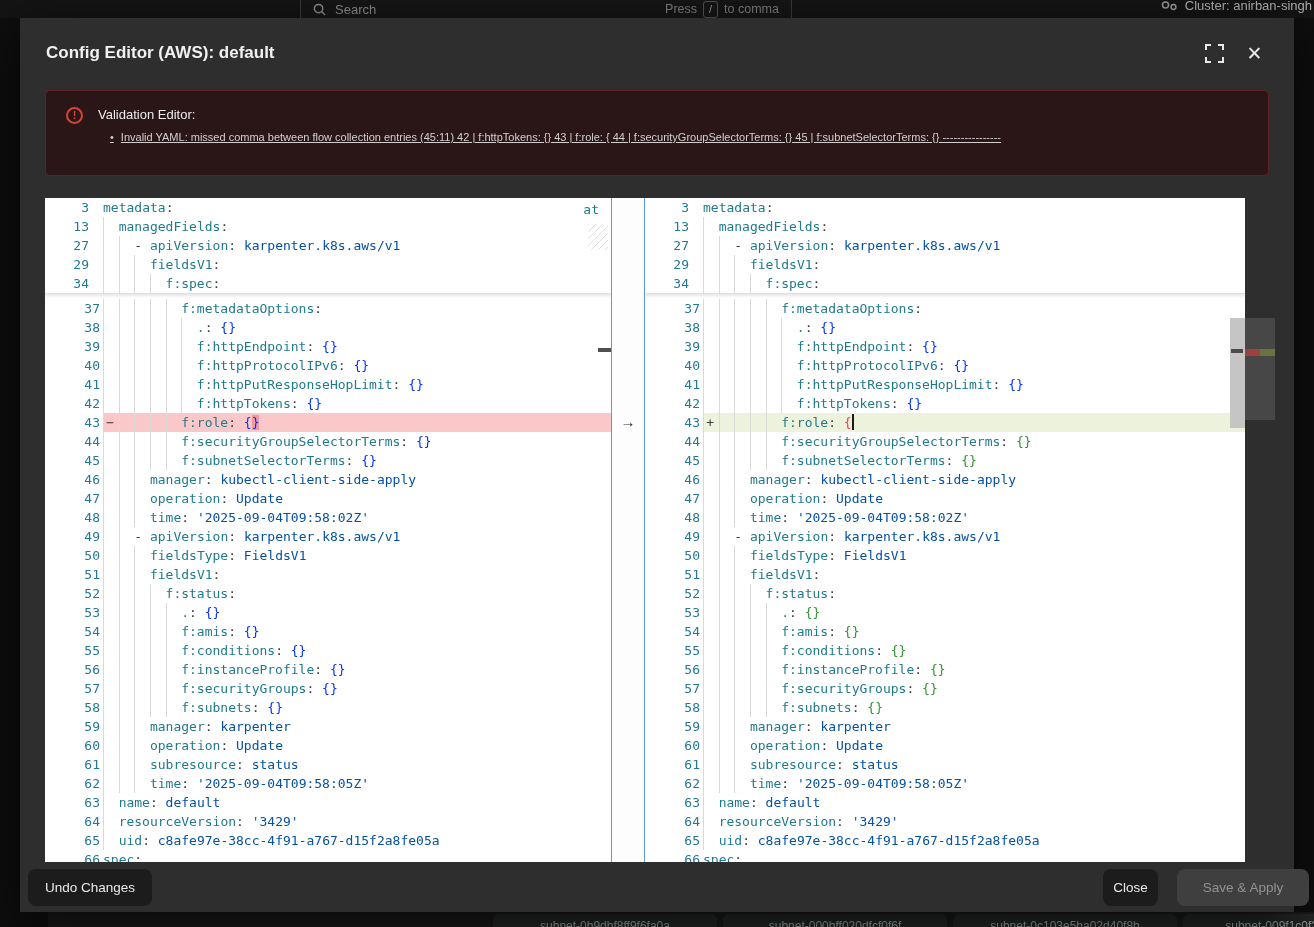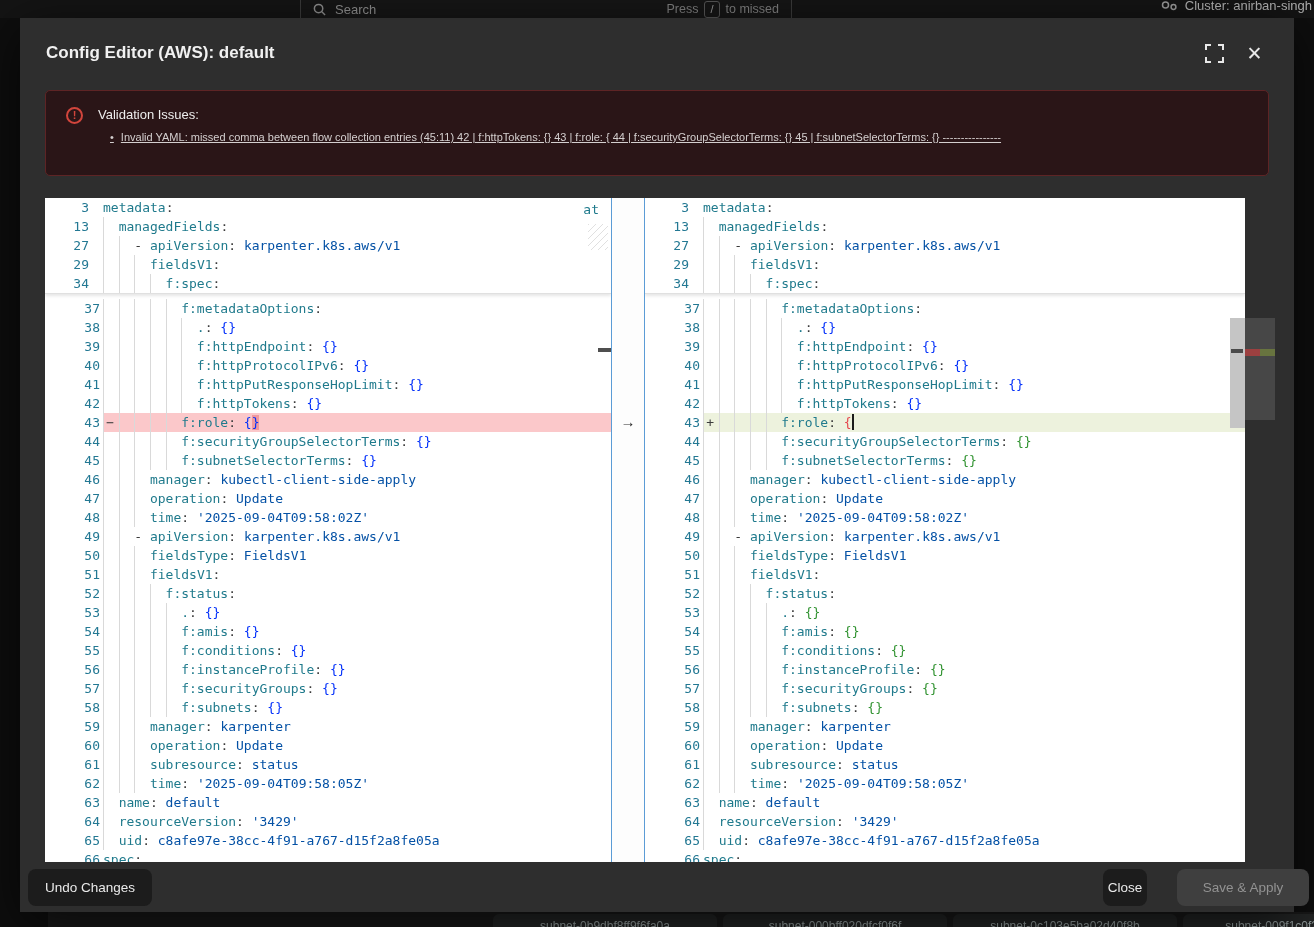--- a/index.html
+++ b/index.html
@@ -82,37 +82,37 @@
   .ovr { width:30px; flex:none; position:relative; background:#2e2e2e; }
   .ovr .blk { position:absolute; top:120px; left:0; width:30px; height:102px; background:#474747; }
   .ovr .m-red { position:absolute; top:151px; left:0; width:15px; height:7px; background:#9c4040; }
   .ovr .m-green { position:absolute; top:151px; left:15px; width:15px; height:7px; background:#68743f; }
 
   
   .btn { position:absolute; top:851px; height:37px; border:none; border-radius:8px;
     font-family:"Liberation Sans", sans-serif; font-size:13.5px; cursor:pointer; }
   .btn-dark { background:#1c1c1c; color:#eaeaea; }
   .btn-undo { left:8px; width:124px; }
-  .btn-close { left:1083px; width:44px; }
+  .btn-close { left:1083px; width:55px; }
   .btn-save { left:1157px; width:132px; background:#3f3f3f; color:#929292; cursor:default; }
 </style>
 </head>
 <body>
 
 <div class="topbar">
   <div class="searchbox">
     <svg width="13" height="13" viewBox="0 0 14 14">
       <circle cx="6" cy="6" r="4.5" fill="none" stroke="#8e8e8e" stroke-width="1.6"></circle>
       <line x1="9.5" y1="9.5" x2="13" y2="13" stroke="#8e8e8e" stroke-width="1.6"></line>
     </svg>
     <span class="ph">Search</span>
     <span class="hint">
       <span>Press</span>
       <span class="keychip">/</span>
-      <span>to missed</span>
+      <span>to comma</span>
     </span>
   </div>
   <div class="cluster">
     <svg width="17" height="15" viewBox="0 0 17 15">
       <circle cx="4.5" cy="7" r="3" fill="none" stroke="#9a9a9a" stroke-width="1.5"></circle>
       <circle cx="12.5" cy="9" r="2.4" fill="none" stroke="#9a9a9a" stroke-width="1.5"></circle>
     </svg>
     <span>Cluster: anirban-singh</span>
   </div>
 </div>
@@ -127,21 +127,21 @@
 <div class="modal">
   <div class="m-title">Config Editor (AWS): default</div>
 
   <svg class="hicon expand" viewBox="0 0 19 19">
     <path d="M1 6 V1 H6 M13 1 H18 V6 M18 13 V18 H13 M6 18 H1 V13" fill="none" stroke="#e8e8e8" stroke-width="2"></path>
   </svg>
   <div class="hicon close">✕</div>
 
   <div class="banner">
     <div class="alert-icon">!</div>
-    <div class="banner-title">Validation Issues:</div>
+    <div class="banner-title">Validation Editor:</div>
     <div class="banner-line1">
       <span class="bullet">•</span><span>Invalid YAML: missed comma between flow collection entries (45:11) 42 | f:httpTokens: {} 43 | f:role: { 44 | f:securityGroupSelectorTerms: {} 45 | f:subnetSelectorTerms: {} ----------------</span>
     </div>
   </div>
 
   <div class="editor">
 
     <div class="pane left">
       <div class="lines">
           <div class="crow">

